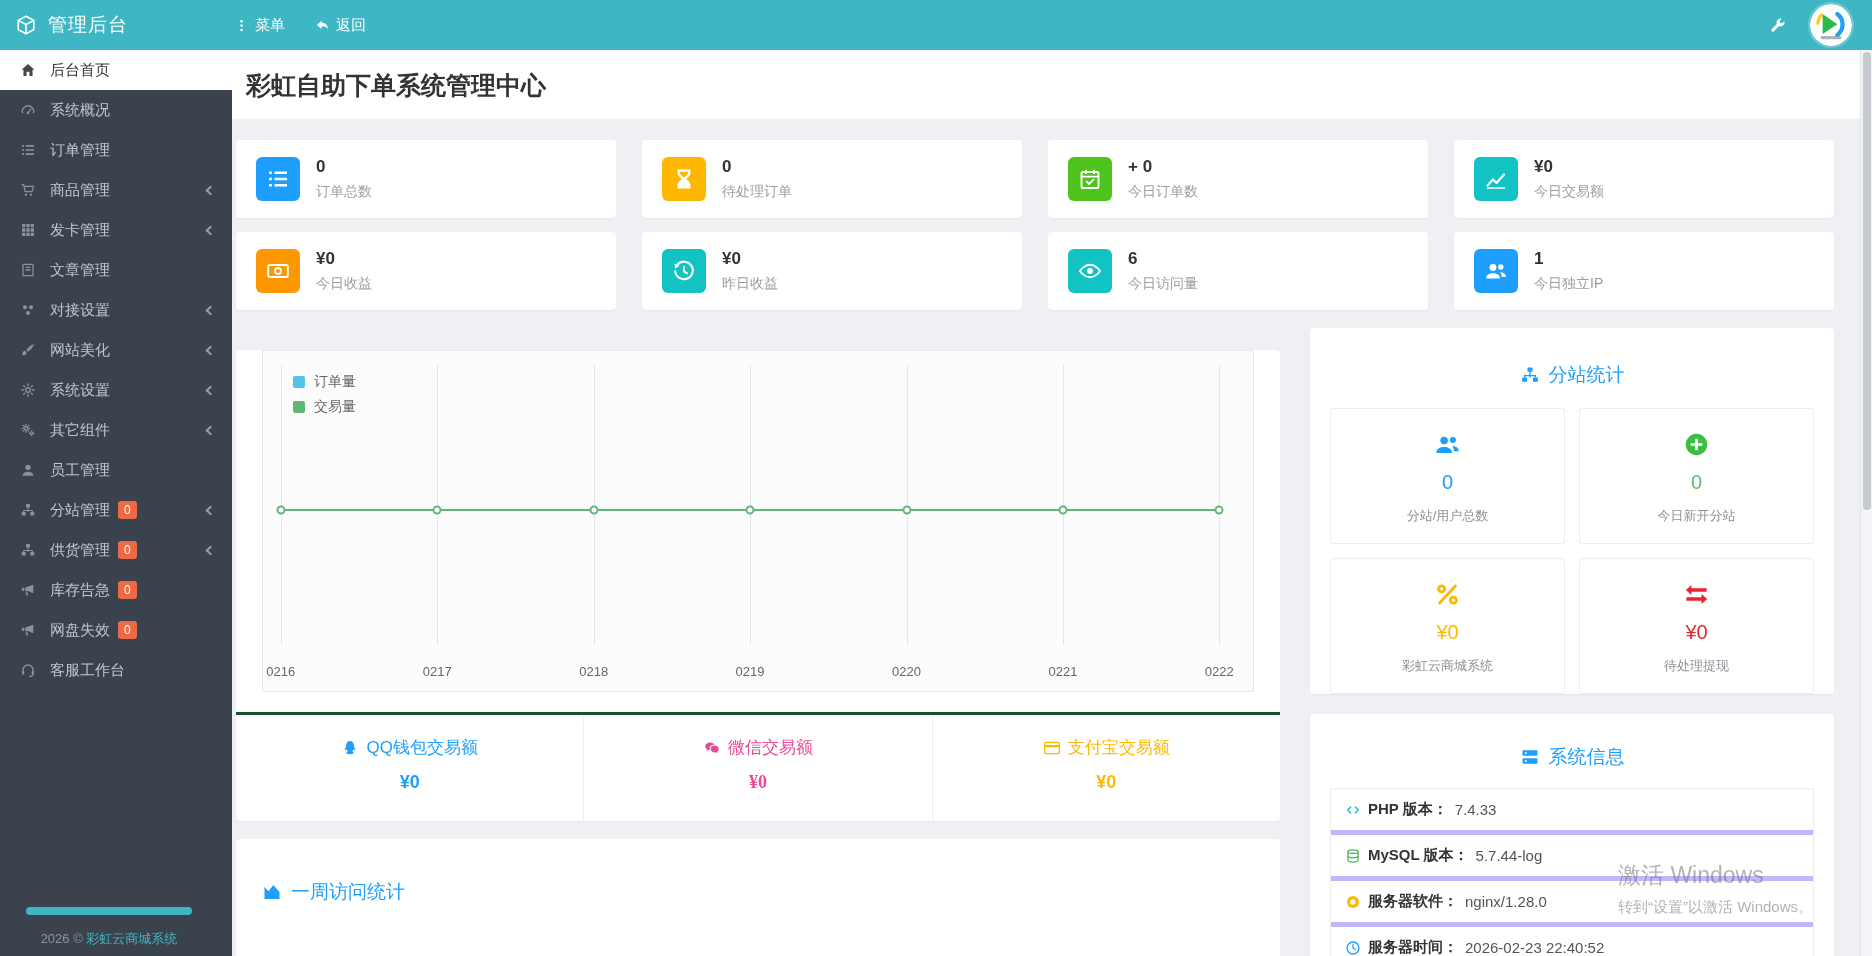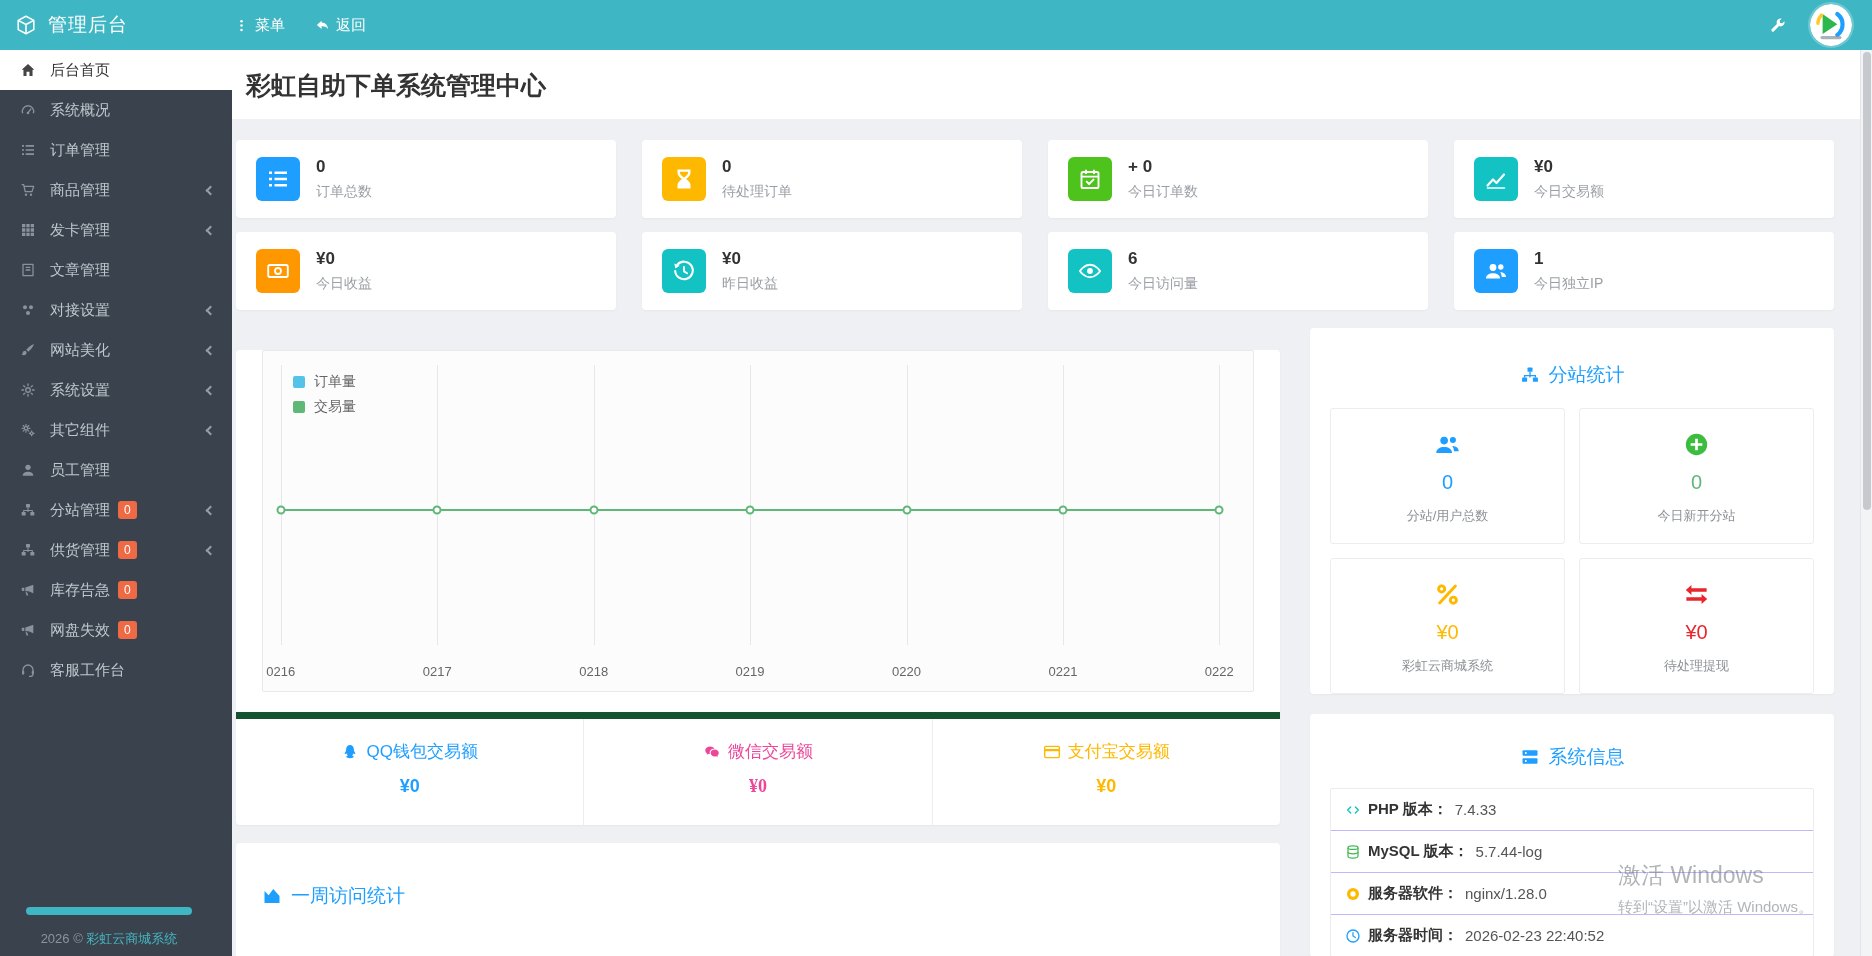--- a/index.html
+++ b/index.html
@@ -48,36 +48,36 @@
   
   .chart-box{margin:22px 26px 0;border:1px solid #e9e9e9;border-radius:2px;background:#fcfcfc;height:342px;position:relative}
   .legend{position:absolute;left:30px;top:22px;z-index:3}
   .legend-row{display:flex;align-items:center;gap:9px;margin-bottom:7px}
   .swatch{width:12px;height:12px;border-radius:2px;flex:none}
   .legend-label{font-size:14px;color:#666}
   .gridline{position:absolute;top:14px;bottom:46px;width:1px;background:#e7e7e7}
   .trend-line{position:absolute;top:158px;height:2px;z-index:1}
   .marker{position:absolute;top:159px;width:9px;height:9px;border-radius:50%;border:2px solid #5fb878;background:#fff;transform:translate(-50%,-50%);z-index:2}
   .x-label{position:absolute;bottom:12px;transform:translateX(-50%);font-size:13px;color:#666}
-  .pay-row{display:flex;margin-top:20px;border-top:7px solid #14532d}
+  .pay-row{display:flex;margin-top:20px;border-top:3px solid #14532d}
   .pay-col{flex:1;text-align:center;padding:21px 0 28px}
   .pay-col + .pay-col{border-left:1px solid #ededed}
   .pay-head{display:flex;align-items:center;justify-content:center;gap:7px;font-size:17px}
   .pay-ic{width:18px;height:18px;flex:none}
   .pay-value{font-size:18px;font-weight:700;margin-top:13px}
   
   .subsite-grid{display:grid;grid-template-columns:1fr 1fr;gap:14px;margin:20px 20px 20px}
   .subsite-cell{border:1px solid #ededed;border-radius:3px;text-align:center;padding:22px 6px 18px;background:#fff}
   .cell-ic{width:27px;height:27px;margin:0 auto}
   .cell-value{font-size:20px;margin-top:13px}
   .cell-label{font-size:13px;color:#8c9096;margin-top:13px}
   
   .panel-title.tight{padding-top:30px}
   .sysinfo-list{margin:18px 20px 20px;border:1px solid #ececec;border-radius:2px}
-  .sys-row{display:flex;align-items:center;gap:7px;padding:11px 14px;border-bottom:1px solid #c4b5fd;font-size:15px;color:#555}
+  .sys-row{display:flex;align-items:center;gap:7px;padding:11px 14px;border-bottom:5px solid #c4b5fd;font-size:15px;color:#555}
   .sys-row:last-child{border-bottom:none}
   .sys-ic{width:16px;height:16px;flex:none}
   .sys-label{color:#333;font-weight:700}
   
   .visit-panel{min-height:120px}
   .visit-panel .panel-title{justify-content:flex-start;padding-left:26px;padding-top:40px;padding-bottom:30px}
   
   .scrollbar{position:absolute;top:50px;right:0;bottom:0;width:12px;background:#f3f4f5;border-left:1px solid #e4e5e7;z-index:30}
   .scroll-thumb{position:absolute;top:2px;left:2px;width:8px;height:458px;border-radius:4px;background:#c6c9cd;cursor:pointer}
   .watermark{position:absolute;left:1618px;top:860px;z-index:40;color:rgba(112,117,123,.55);pointer-events:none}

